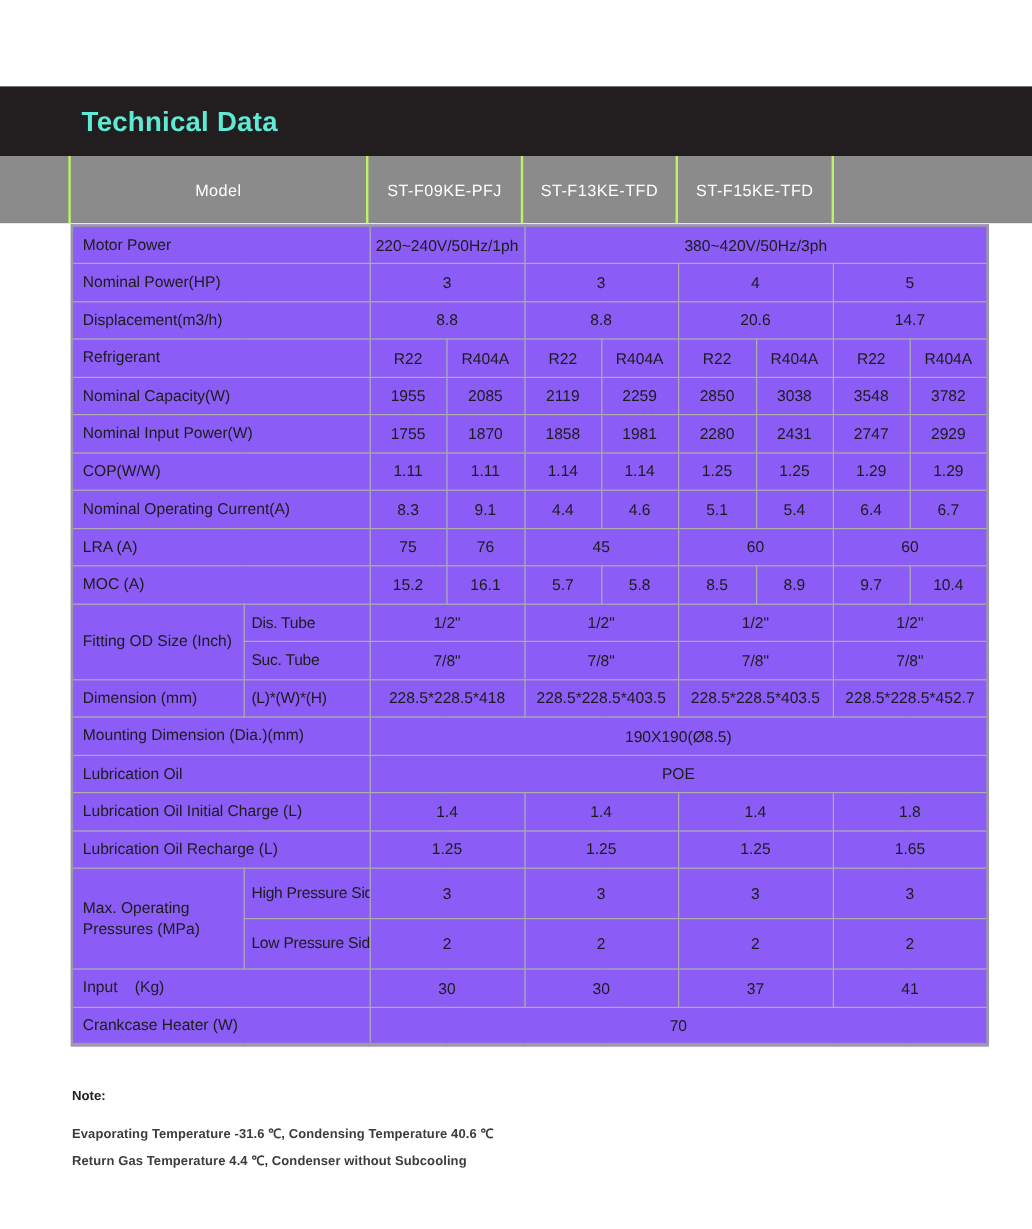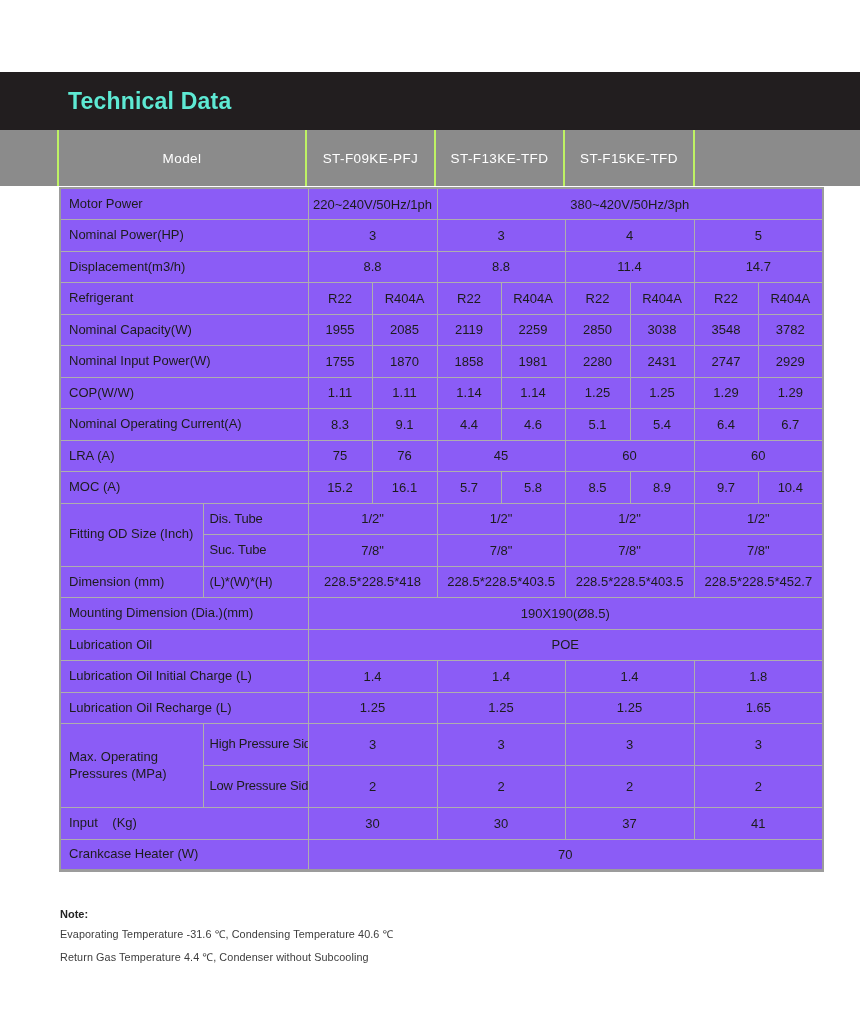--- a/index.html
+++ b/index.html
@@ -29,22 +29,22 @@
   table.spec td { border:1.5px solid #aeaeae; font-size:13px; color:#1c1c1c;
                   overflow:hidden; vertical-align:middle; }
   td.lbl { text-align:left; padding:0 3px 0 8px; white-space:pre-wrap; line-height:1.25; }
   td.sub { text-align:left; padding:0 1px 0 6px; font-size:12px; letter-spacing:-0.2px; white-space:nowrap; }
   td.val { text-align:center; padding:0 1px; }
   tr.reg  { height:31.5px; }
   tr.tall { height:42px; }
 
   
   .note { position:absolute; left:60px; top:908px; }
-  .note-title { font-size:11px; font-weight:bold; color:#232323; margin-bottom:6px; }
-  .note-line  { font-size:10.8px; color:#3c3c3c; margin-bottom:8px; letter-spacing:.1px; }
+  .note-title { font-size:11px; font-weight:bold; color:#232323; margin-bottom:16px; }
+  .note-line  { font-size:10.8px; color:#3c3c3c; margin-bottom:8px; letter-spacing:.1px;font-weight:bold; }
 </style>
 </head>
 <body>
 
 <div class="page">
 
   <div class="title-bar">
     <span class="title-text">Technical Data</span>
   </div>
 
@@ -80,21 +80,21 @@
           <td class="lbl" colspan="2">Nominal Power(HP)</td>
           <td class="val" colspan="2">3</td>
           <td class="val" colspan="2">3</td>
           <td class="val" colspan="2">4</td>
           <td class="val" colspan="2">5</td>
         </tr>
         <tr class="reg">
           <td class="lbl" colspan="2">Displacement(m3/h)</td>
           <td class="val" colspan="2">8.8</td>
           <td class="val" colspan="2">8.8</td>
-          <td class="val" colspan="2">11.4</td>
+          <td class="val" colspan="2">20.6</td>
           <td class="val" colspan="2">14.7</td>
         </tr>
         <tr class="reg">
           <td class="lbl" colspan="2">Refrigerant</td>
           <td class="val">R22</td>
           <td class="val">R404A</td>
           <td class="val">R22</td>
           <td class="val">R404A</td>
           <td class="val">R22</td>
           <td class="val">R404A</td>

